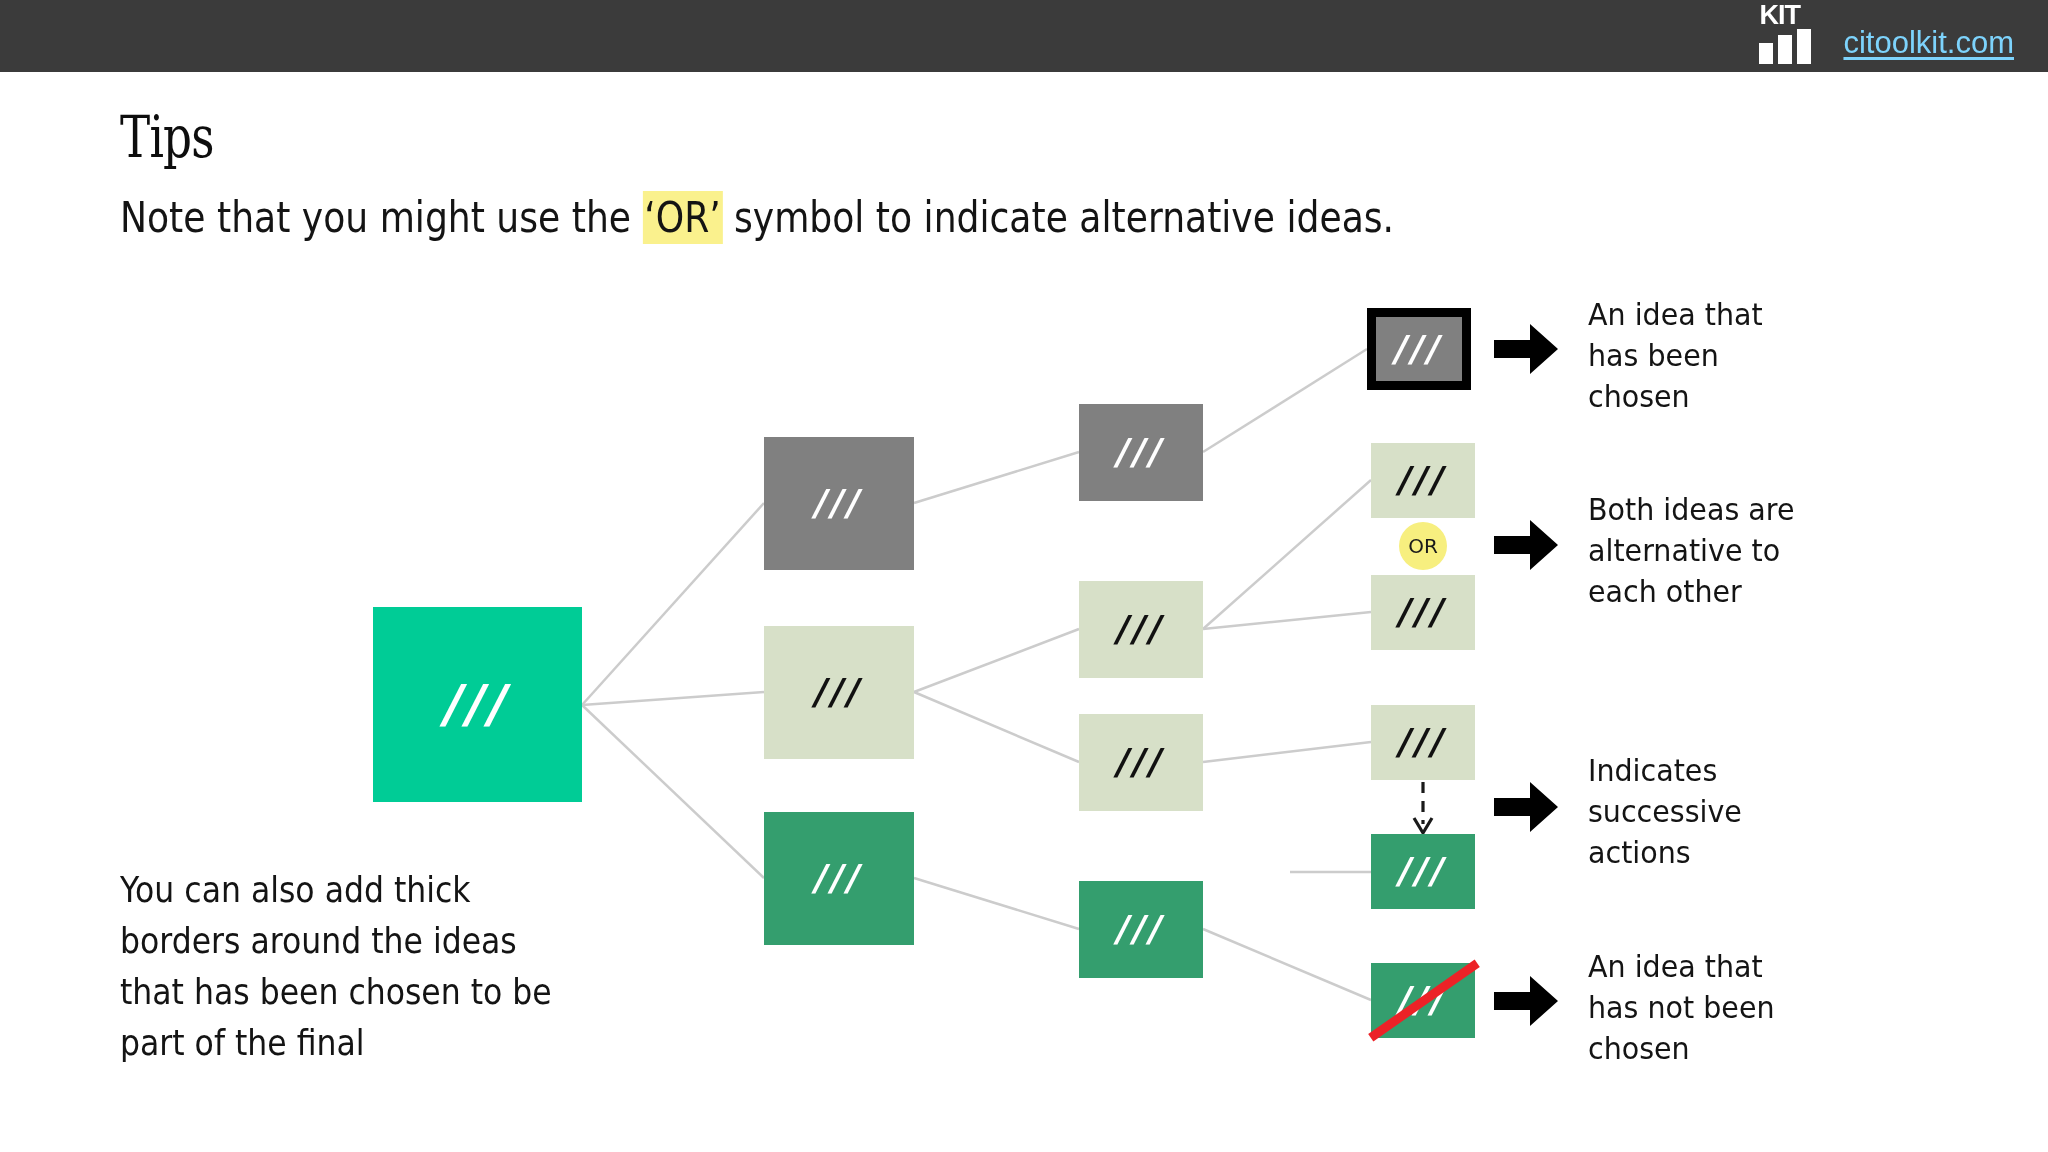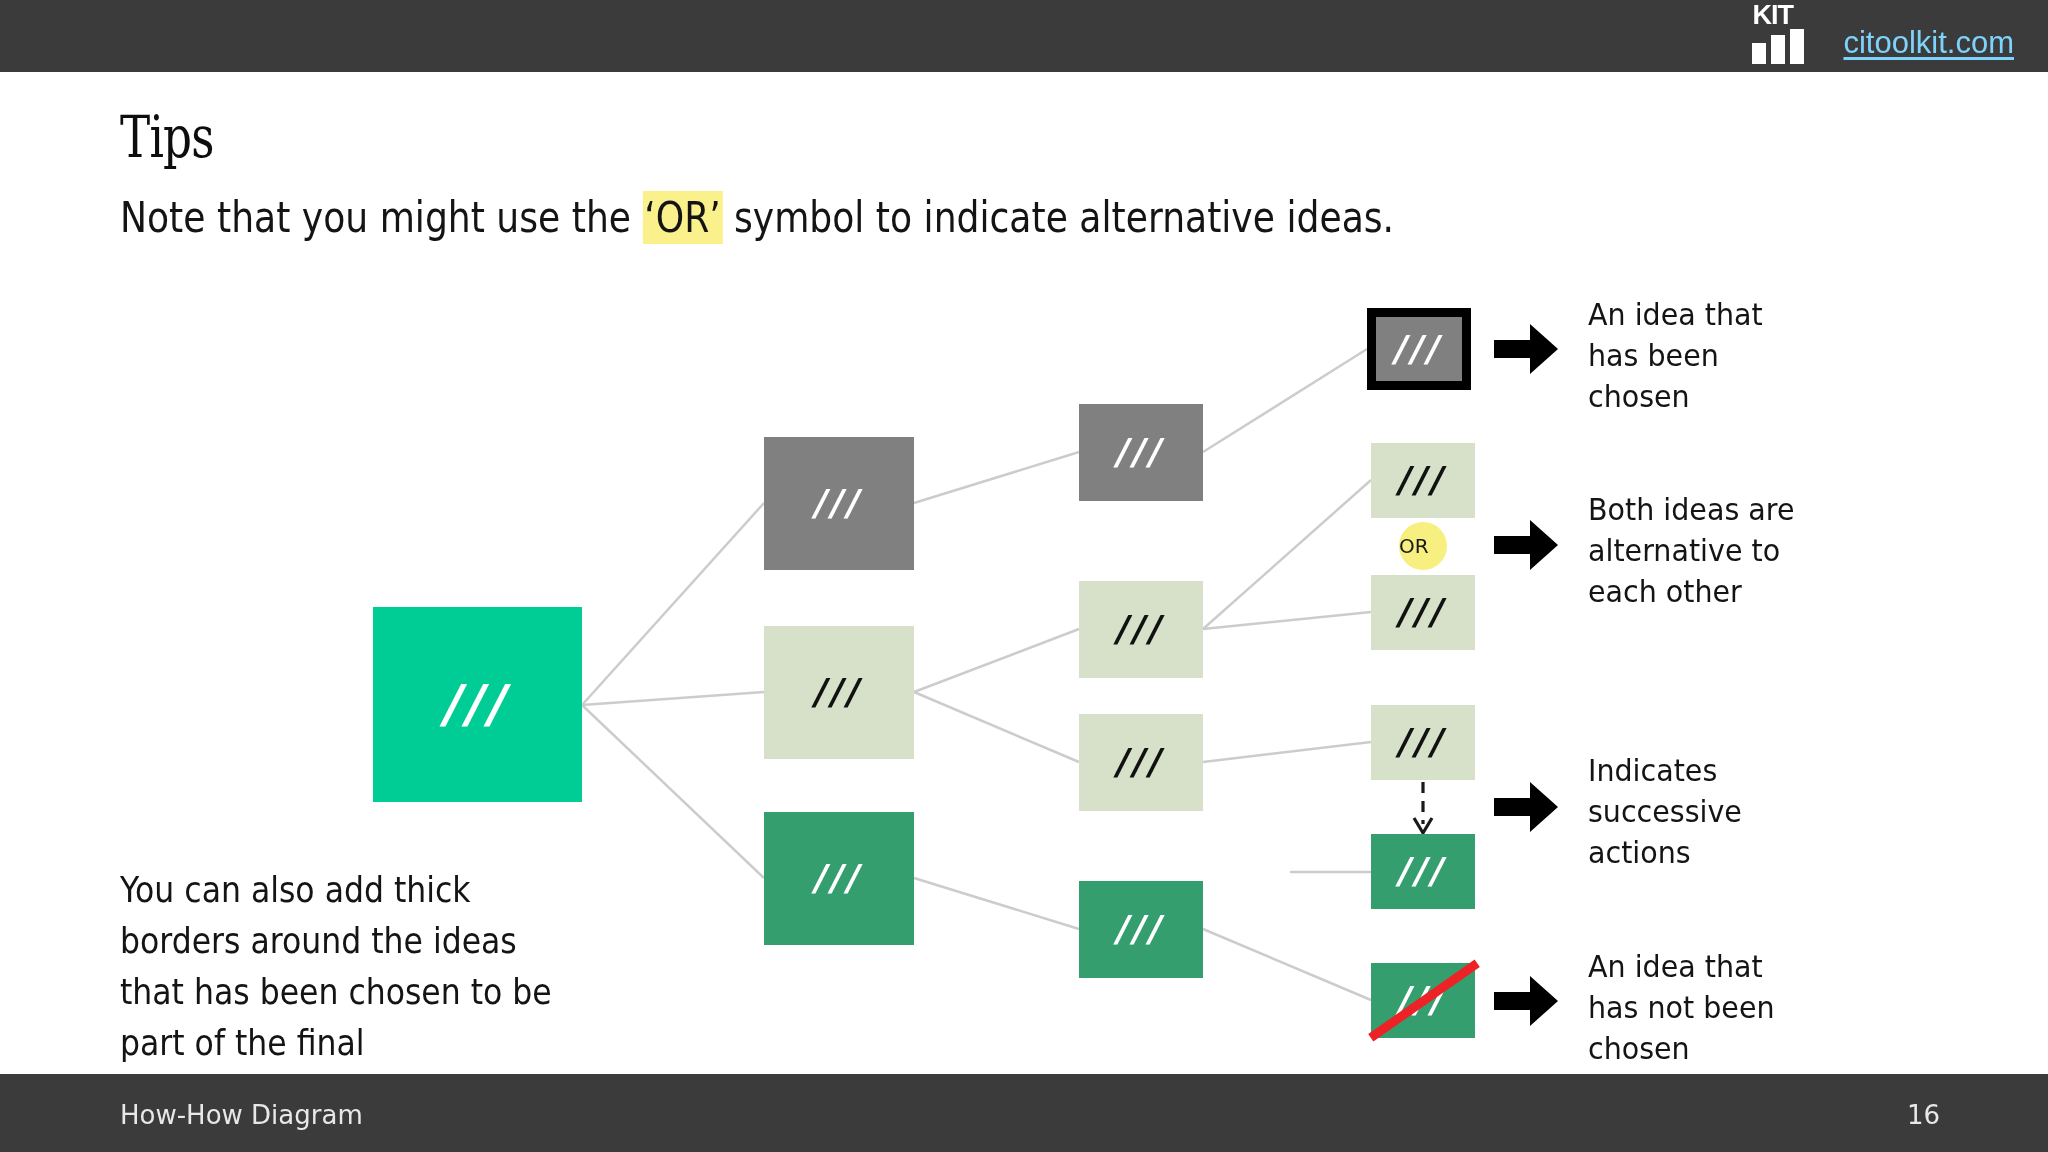--- a/index.html
+++ b/index.html
@@ -12,21 +12,21 @@
   }
   .slide{position:absolute;inset:0;background:#fff;}
 
   
   .header{
     position:absolute;left:0;top:0;width:2048px;height:72px;
     background:#3b3b3b;
   }
   .brand{
     position:absolute;right:34px;top:4px;
-    display:flex;align-items:flex-end;gap:21px;
+    display:flex;align-items:flex-end;gap:14px;
   }
   .logo-mark{position:relative;width:72px;height:62px;}
   .logo-kit{
     position:absolute;left:2px;top:-2px;
     color:#ffffff;font-family:"Liberation Sans",sans-serif;
     font-weight:bold;font-size:27px;letter-spacing:-1px;line-height:27px;
   }
   .logo-bars{position:absolute;left:2px;top:27px;display:flex;align-items:flex-end;gap:5px;height:33px;}
   .logo-bars i{display:block;background:#ffffff;width:14px;}
   .logo-bars i.b1{height:21px;}
@@ -81,21 +81,21 @@
   .n-root{background:#00cc96;color:#ffffff;font-size:52px;}
   .n-gray{background:#808080;color:#ffffff;font-size:36px;}
   .n-sage{background:#d7e0c8;color:#111111;font-size:36px;}
   .n-green{background:#349e6e;color:#ffffff;font-size:36px;}
   .n-chosen{border:9px solid #000000;}
 
   .or-badge{
     position:absolute;
     width:48px;height:48px;border-radius:50%;
     background:#f7ef7f;
-    display:flex;align-items:center;
+    display:flex;align-items:center;justify-content:center;
     font-family:"DejaVu Sans",sans-serif;
     font-size:20px;color:#1a1a1a;font-weight:normal;
   }
 
   .strike{
     position:absolute;
     background:#ec2227;
     height:9px;width:130px;
     transform-origin:center center;
   }
@@ -250,18 +250,14 @@
   </svg>
   <div class="annot" style="left:1588px;top:750px;">Indicates successive actions</div>
 
   <svg class="arrow" style="left:1492px;top:972px;" viewBox="0 0 68 58">
     <path d="M2 20 H38 V4 L66 29 L38 54 V38 H2 Z" fill="#000000"></path>
   </svg>
   <div class="annot" style="left:1588px;top:946px;">An idea that has not been chosen</div>
 
   <div class="body-note">You can also add thick borders around the ideas that has been chosen to be part of the final</div>
 
-  <div class="footer">
-    <div class="footer-label">How-How Diagram</div>
-    <div class="footer-page">16</div>
-  </div>
 
 </div>
 
 </body></html>

